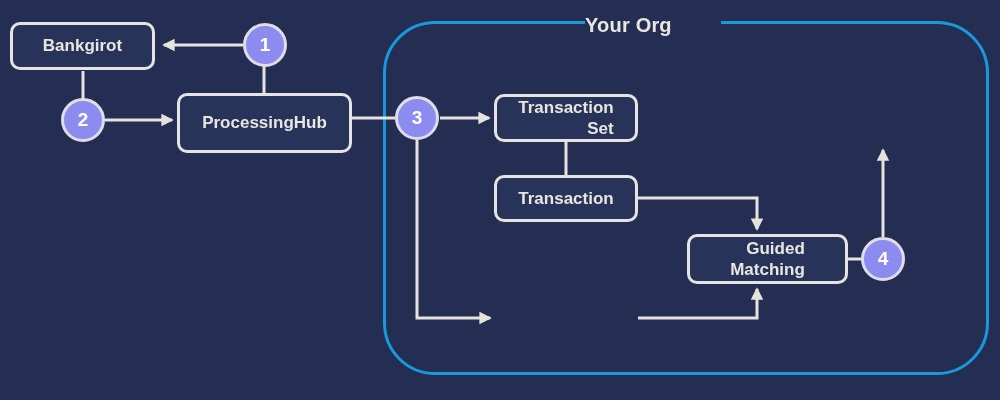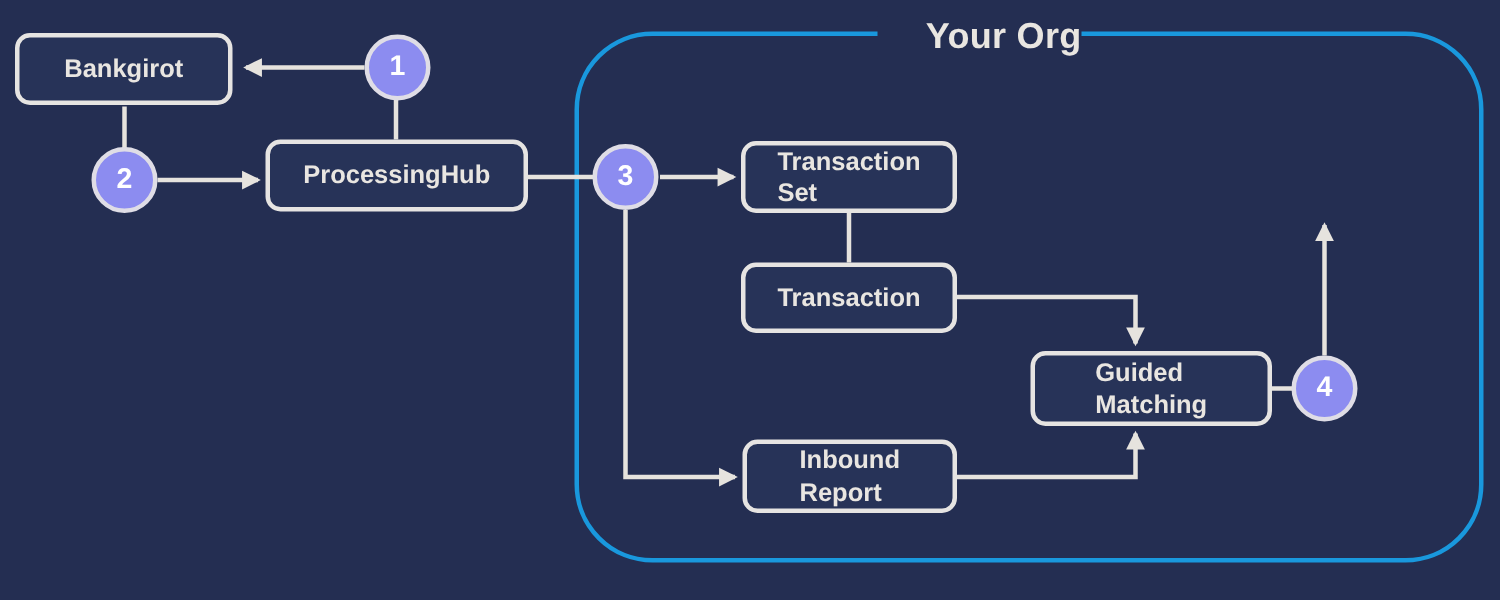--- a/index.html
+++ b/index.html
@@ -29,24 +29,24 @@
     width: 606px; height: 354px;
     border: 3px solid var(--container-border);
     border-radius: 52px;
     z-index: 1;
   }
   .org-title {
     position: absolute;
     left: 585px; top: 11px;
     width: 136px; height: 28px;
     line-height: 28px;
-    text-align: right;
+    text-align: left;
     background: var(--bg);
     color: var(--text);
-    font-size: 24px;
+    font-size: 20px;
     font-weight: bold;
     z-index: 2;
     letter-spacing: 0.2px;
   }
 
   svg.edges {
     position: absolute; inset: 0;
     width: 1000px; height: 400px;
     z-index: 3;
     pointer-events: none;
@@ -58,21 +58,21 @@
     position: absolute;
     background: var(--node-fill);
     border: 3px solid var(--node-border);
     border-radius: 10px;
     color: var(--text);
     font-size: 17px;
     font-weight: bold;
     display: flex;
     align-items: center;
     justify-content: center;
-    text-align: left;
+    text-align: right;
     white-space: pre-line;
     line-height: 1.25;
     z-index: 4;
   }
 
   .step-circle {
     position: absolute;
     width: 44px; height: 44px;
     border-radius: 50%;
     background: var(--circle-fill);
@@ -109,29 +109,27 @@
     <path class="edge" d="M566 142 L566 175"></path>
     <path class="edge" d="M638 198 L757 198 L757 229" marker-end="url(#arrow)"></path>
     <path class="edge" d="M417 140 L417 318 L490 318" marker-end="url(#arrow)"></path>
     <path class="edge" d="M638 318 L757 318 L757 289" marker-end="url(#arrow)"></path>
     <path class="edge" d="M830 259 L862 259"></path>
     <path class="edge" d="M883 237 L883 150" marker-end="url(#arrow)"></path>
   </svg>
 
   <div class="node" style="left:10px; top:22px; width:145px; height:48px;">Bankgirot</div>
 
-  <div class="node" style="left:177px; top:93px; width:175px; height:48px;">ProcessingHub</div>
+  <div class="node" style="left:177px; top:93px; width:175px; height:60px;">ProcessingHub</div>
 
   <div class="node" style="left:494px; top:94px; width:144px; height:48px;">Transaction
 Set</div>
 
   <div class="node" style="left:494px; top:175px; width:144px; height:47px;">Transaction</div>
 
-  <div class="node" style="left:495px; top:293px; width:143px; height:49px;">Inbound
-Report</div>
 
   <div class="node" style="left:687px; top:234px; width:161px; height:50px;">Guided
 Matching</div>
 
 
   <div class="step-circle" style="left:243px; top:23px;">1</div>
 
   <div class="step-circle" style="left:61px; top:98px;">2</div>
 
   <div class="step-circle" style="left:395px; top:96px;">3</div>

